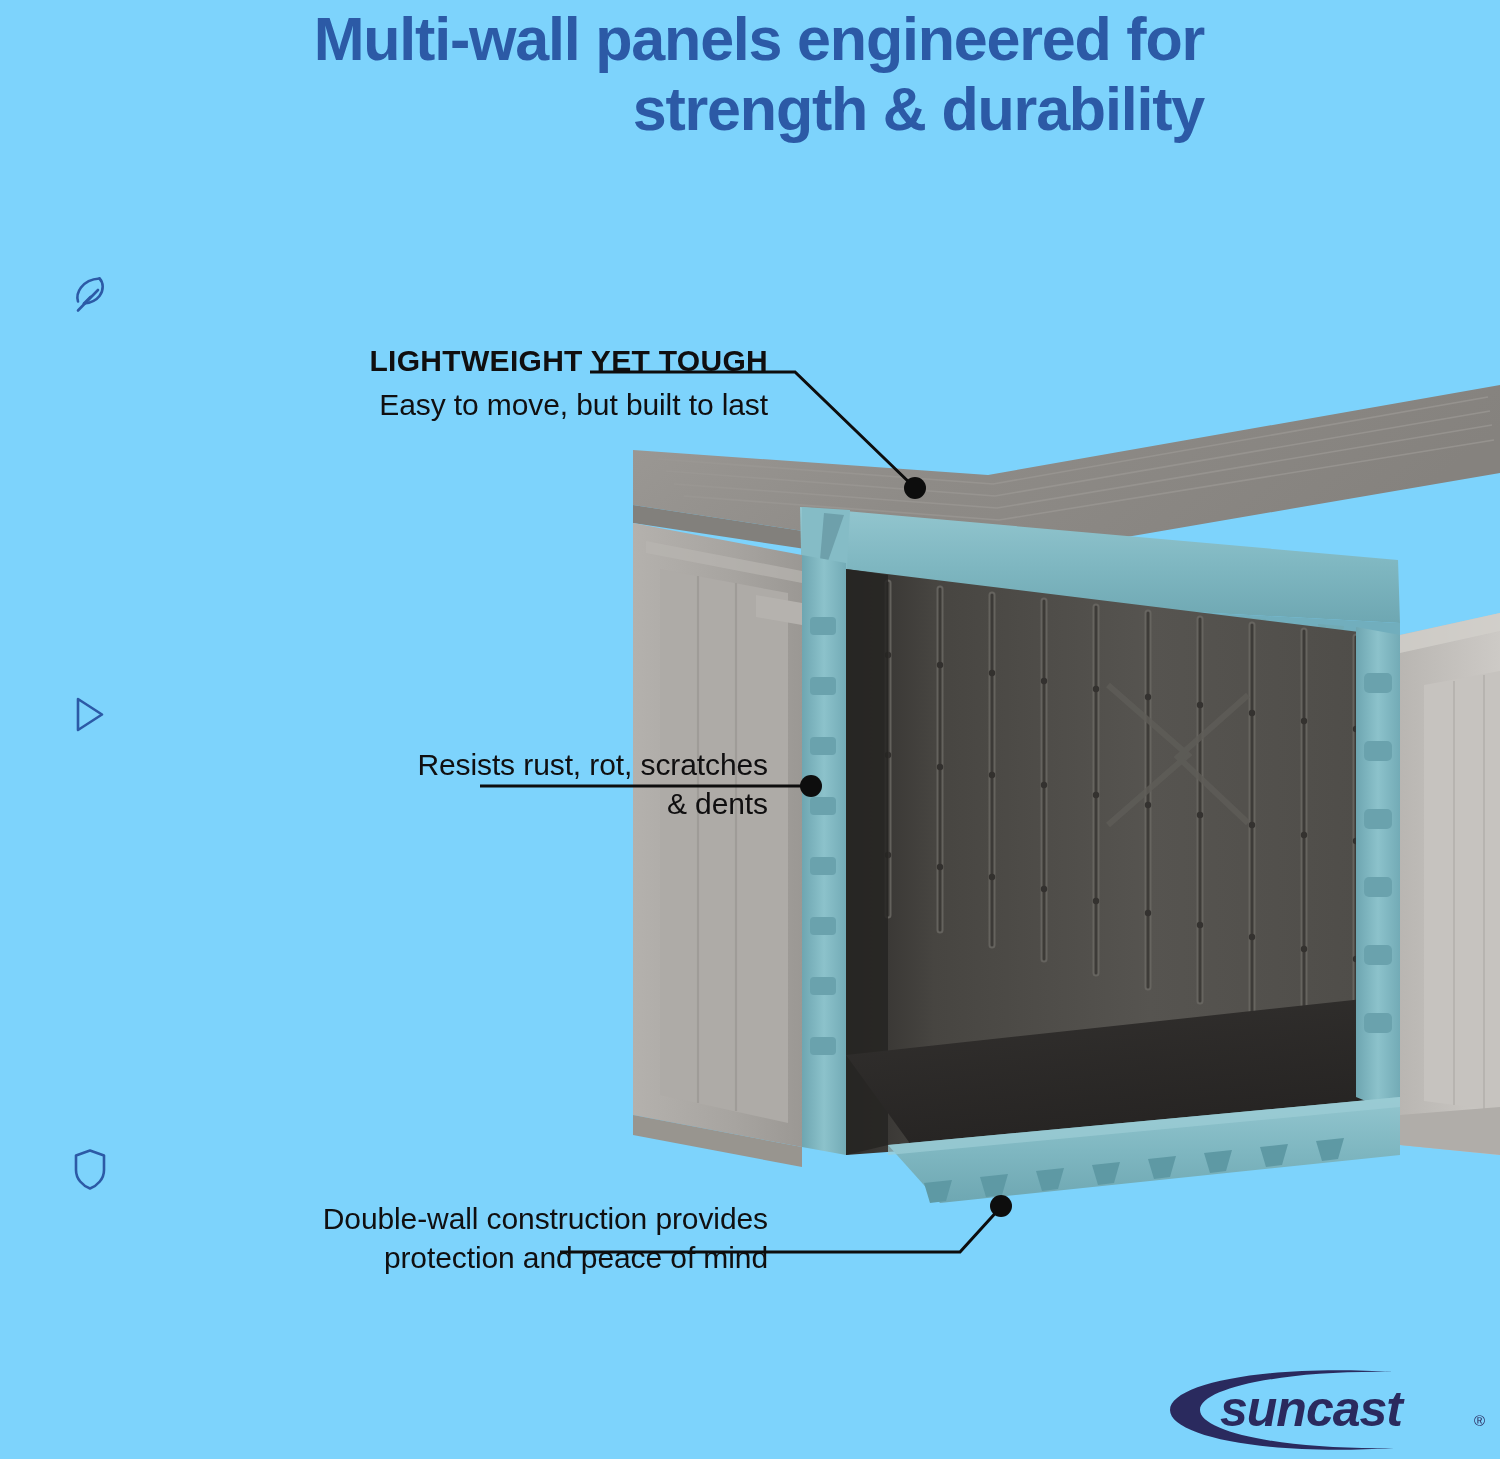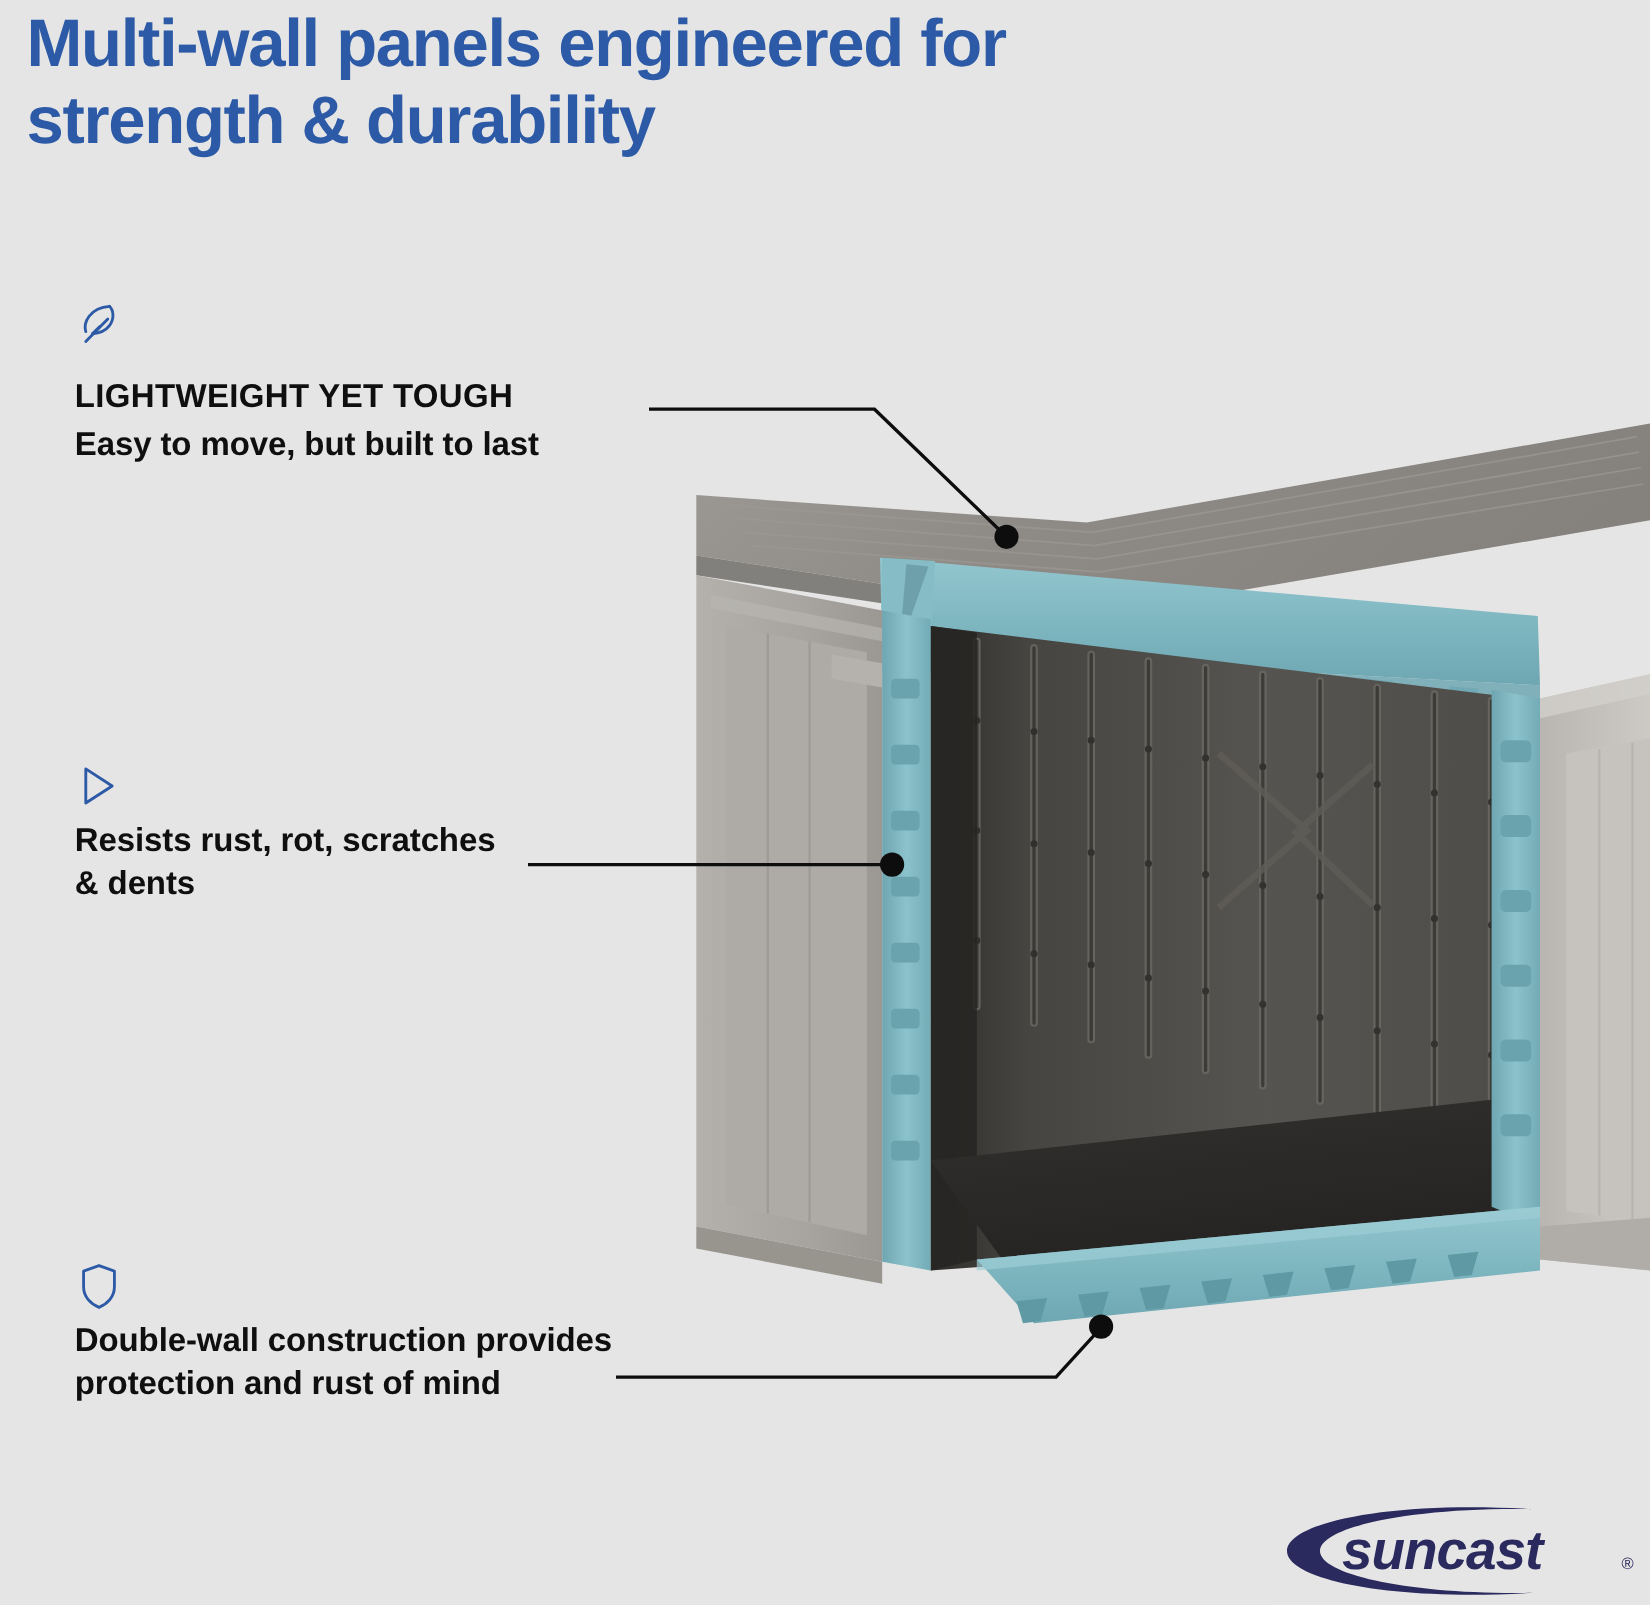--- a/index.html
+++ b/index.html
@@ -1,21 +1,21 @@
 <!DOCTYPE html>
 <html><head>
 <meta charset="utf-8">
 <style>
   html,body{margin:0;padding:0;background:#fff;}
   body{
     width:1500px;height:1459px;position:relative;overflow:hidden;
     font-family:"Liberation Sans","DejaVu Sans",sans-serif;
     -webkit-font-smoothing:antialiased;
   }
-  .stage{position:absolute;inset:0;background:#e5e5e5;}
+  .stage{position:absolute;inset:0;background:#7dd3fc;text-align:right;}
 
   
   .headline{
     position:absolute;left:24px;top:4px;width:1180px;
     color:#2c5aa6;font-size:61px;line-height:70px;
     font-weight:700;letter-spacing:-1.2px;
   }
 
   
   .feature{position:absolute;left:24px;width:700px;margin-left:44px;}
@@ -24,21 +24,21 @@
   .f3{top:1146px;}
 
   .f-icon{width:44px;height:46px;display:block;}
   .f-title{
     margin-top:26px;color:#100f10;
     font-size:30px;font-weight:700;letter-spacing:.3px;line-height:34px;
     white-space:nowrap;
   }
   .f-desc{
     margin-top:7px;color:#100f10;
-    font-size:30px;font-weight:700;line-height:39px;letter-spacing:-.1px;
+    font-size:30px;font-weight:400;line-height:39px;letter-spacing:-.1px;
     white-space:pre-line;
   }
 
   
   .leaders{position:absolute;left:0;top:0;width:1500px;height:1459px;pointer-events:none;}
 
   
   .product{position:absolute;left:588px;top:355px;width:912px;height:912px;}
   .product svg{display:block;}
 
@@ -286,21 +286,21 @@
 &amp; dents</div>
   </div>
 
   <div class="feature f3">
     <span class="f-icon">
       <svg viewBox="0 0 44 46" width="44" height="46" fill="none" stroke="#2c5aa6" stroke-width="2.6" stroke-linecap="round" stroke-linejoin="round">
         <path d="M22 4.5 L36 9.5 L36 24 C36 33 29.5 39.5 22 42.5 C14.5 39.5 8 33 8 24 L8 9.5 Z"></path>
       </svg>
     </span>
     <div class="f-desc">Double-wall construction provides
-protection and rust of mind</div>
+protection and peace of mind</div>
   </div>
 
   <svg class="leaders" viewBox="0 0 1500 1459" xmlns="http://www.w3.org/2000/svg">
     <g stroke="#0d0d0d" stroke-width="3" fill="none">
       <path d="M590,372 L795,372 L914,487"></path>
       <path d="M480,786 L806,786"></path>
       <path d="M560,1252 L960,1252 L1000,1208"></path>
     </g>
     <g fill="#0d0d0d">
       <circle cx="915" cy="488" r="11"></circle>

